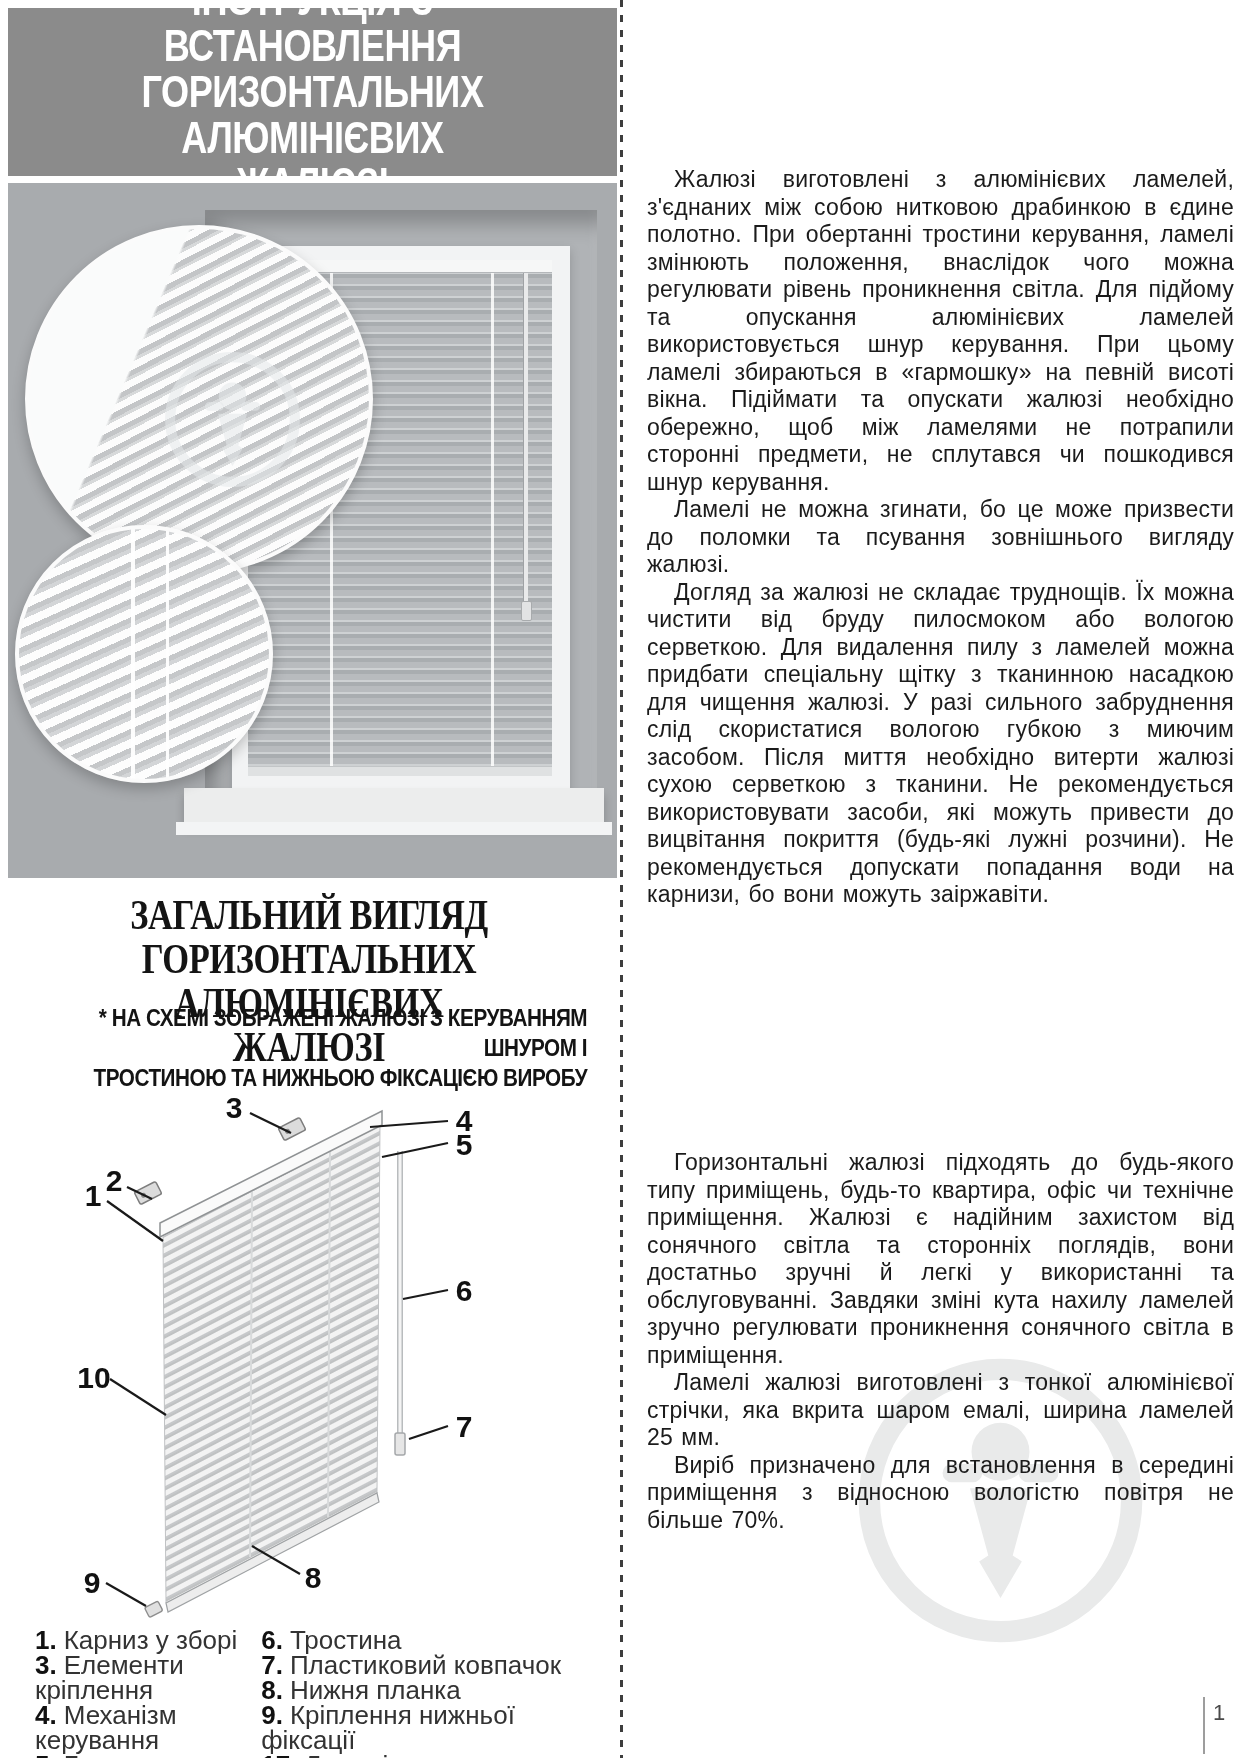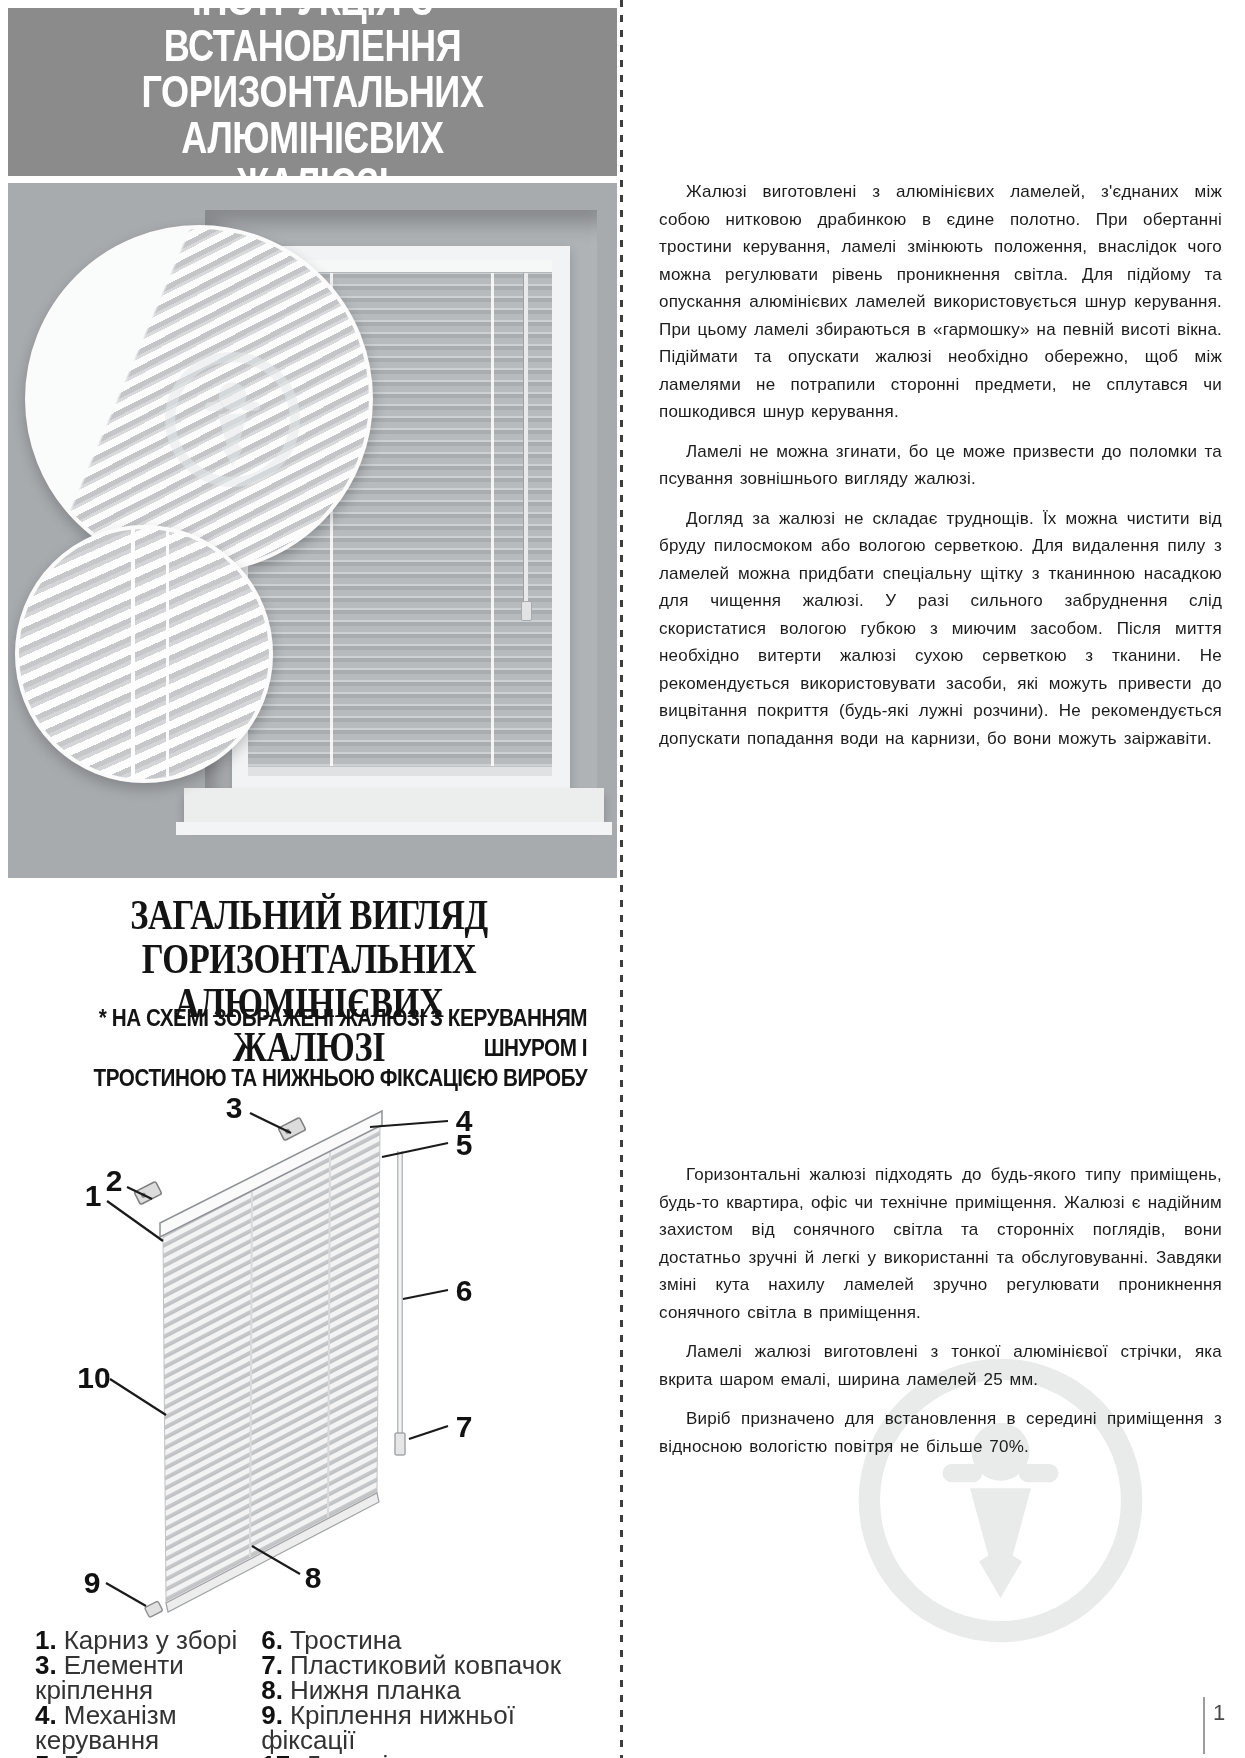--- a/index.html
+++ b/index.html
@@ -67,21 +67,21 @@
   .legend-item .lnum{font-weight:bold;color:#111;margin-right:7px;}
 
   
   .rcol-title{position:absolute;left:630px;width:605px;text-align:center;z-index:1;}
   .rcol-title .cond{font-size:52px;line-height:54px;color:#0f0f0f;transform:scaleX(.8);}
   .t-care{top:40px;}
   .t-purpose{top:1070px;}
   .paras{position:absolute;left:647px;width:587px;z-index:1;}
   .p-care{top:166px;}
   .p-purpose{top:1149px;}
-  .body-p{margin:12px;text-indent:27px;text-align:justify;font-size:17px;line-height:27.5px;
+  .body-p{margin:0;text-indent:27px;text-align:justify;font-size:23px;line-height:27.5px;
           letter-spacing:.2px;word-spacing:1.8px;color:#1b1b1b;}
 
   .pageno-line{position:absolute;left:1203px;top:1697px;width:2px;height:57px;background:#9d9d9d;}
   .pageno{position:absolute;left:1213px;top:1700px;font-size:22px;color:#4a4a4a;}
 </style>
 </head>
 <body>
 
 <div class="page">
 

